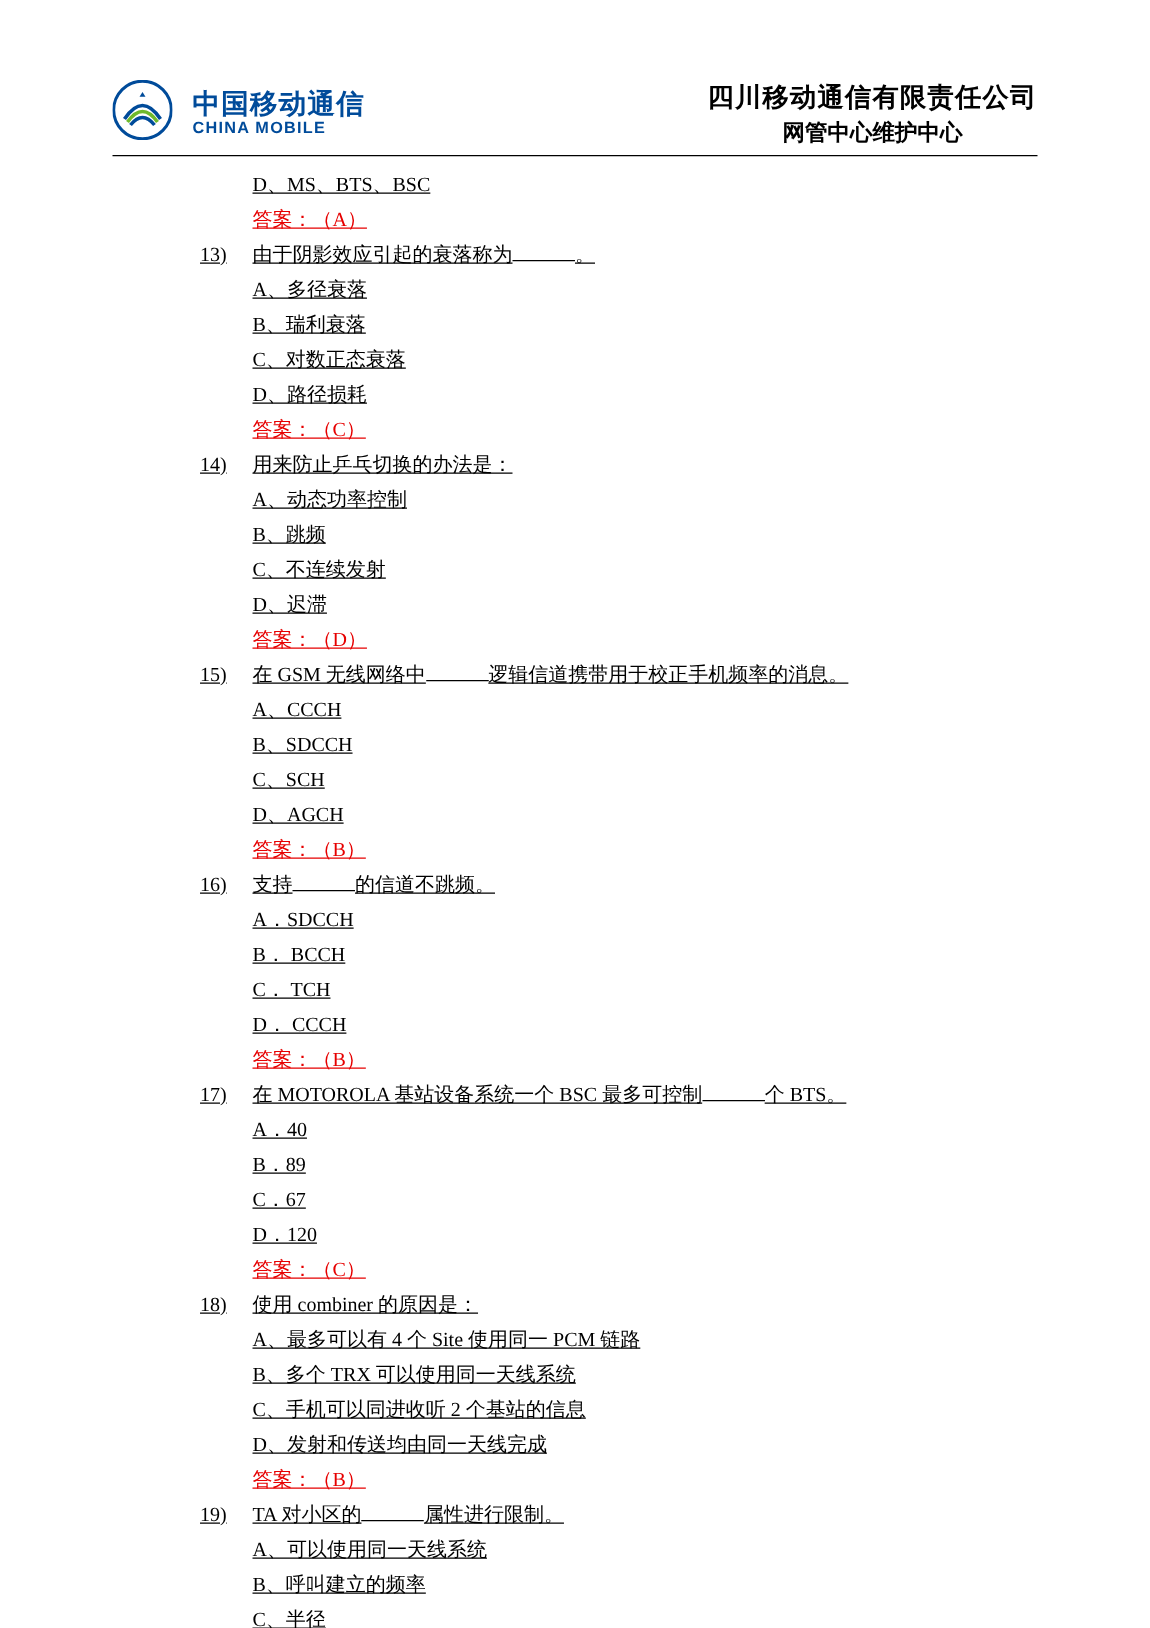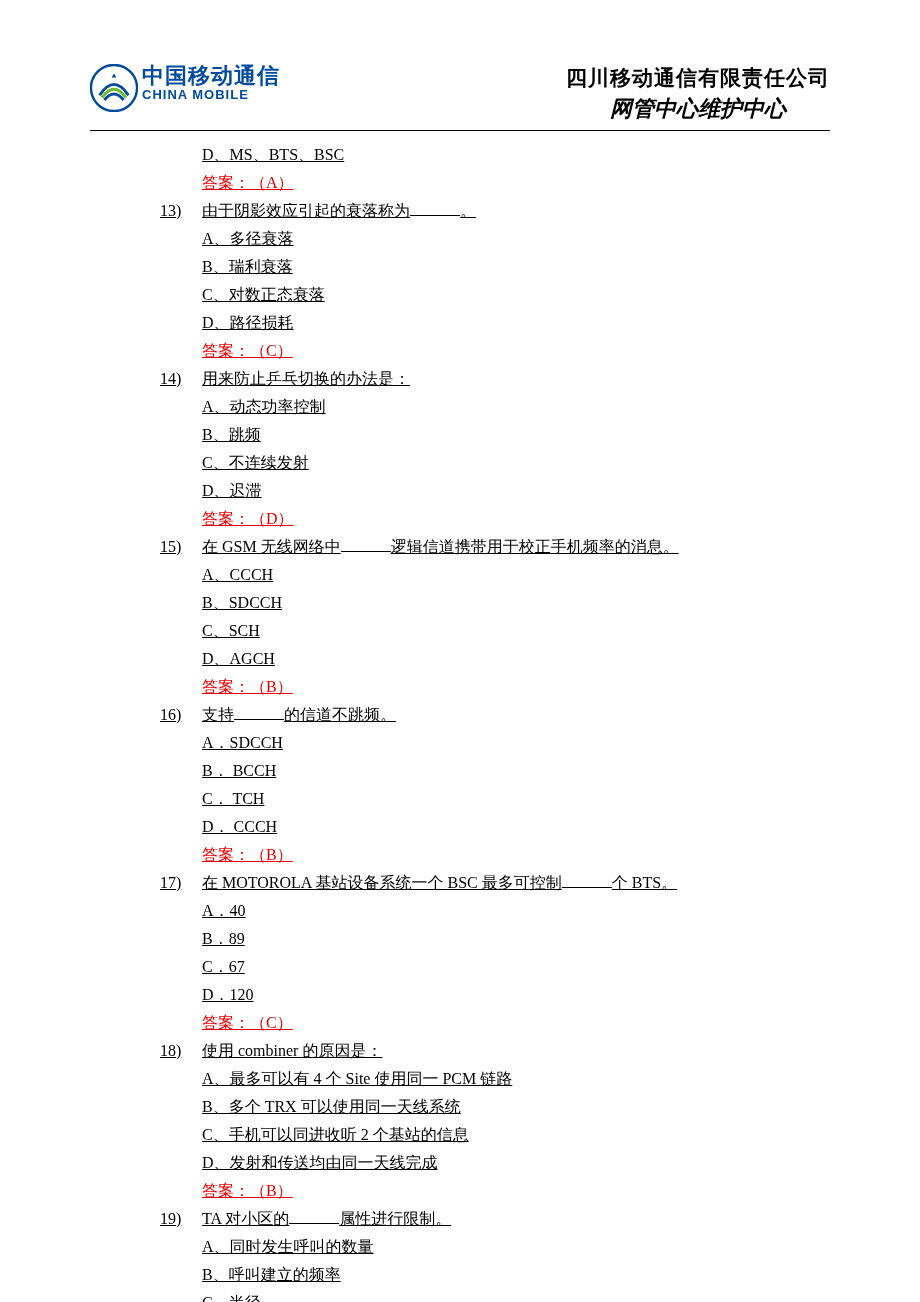--- a/index.html
+++ b/index.html
@@ -18,22 +18,22 @@
     position: relative;
   }
   .header {
     display: flex;
     justify-content: space-between;
     align-items: flex-start;
     margin-bottom: 6px;
   }
   .logo-block {
     display: flex;
-    align-items: flex-start;
-    gap: 4px;
+    align-items: center;
+    gap: 16px;
   }
   .logo-text {
     display: flex;
     flex-direction: column;
     line-height: 1.1;
   }
   .logo-cn {
     font-family: "SimHei", "黑体", sans-serif;
     font-size: 22px;
     font-weight: bold;
@@ -51,23 +51,22 @@
     text-align: center;
     font-family: "KaiTi", "楷体", serif;
     font-weight: bold;
     margin-left: 44px;
   }
   .header-right .company {
     font-size: 21px;
     letter-spacing: 1px;
   }
   .header-right .dept {
-    font-size: 22px;
+    font-size: 18px;
     margin-top: 2px;
-    font-style: italic;
   }
   .hr-line {
     border: 0;
     border-top: 1.5px solid #000;
     margin: 2px 0 10px 0;
   }
   .content {
     margin-left: 70px;
     line-height: 1.75;
     font-size: 16px;
@@ -170,19 +169,19 @@
         </div>
         <div class="opt-row">A、最多可以有 4 个 Site 使用同一 PCM 链路</div>
         <div class="opt-row">B、多个 TRX 可以使用同一天线系统</div>
         <div class="opt-row">C、手机可以同进收听 2 个基站的信息</div>
         <div class="opt-row">D、发射和传送均由同一天线完成</div>
         <div class="ans-row">答案：（B）</div>
         <div class="q-row">
           <span class="q-num">19)</span>
           <span><span>TA 对小区的</span><span class="blank"></span><span>属性进行限制。</span></span>
         </div>
-        <div class="opt-row">A、同时发生呼叫的数量</div>
+        <div class="opt-row">A、可以使用同一天线系统</div>
         <div class="opt-row">B、呼叫建立的频率</div>
         <div class="opt-row">C、半径</div>
       </div>
   </div>
 
 </div>
 
 </body></html>

